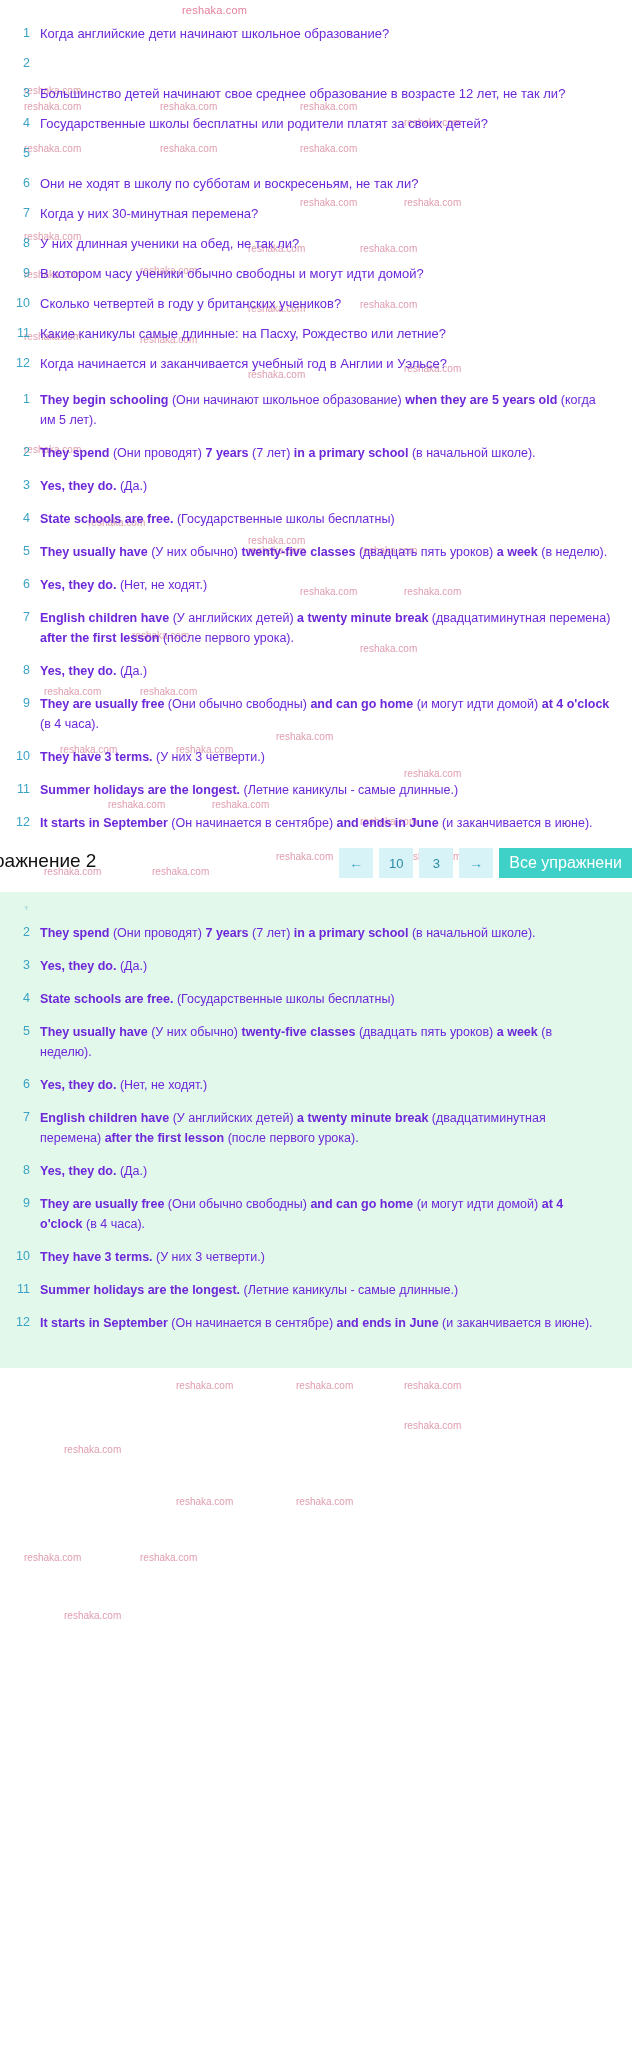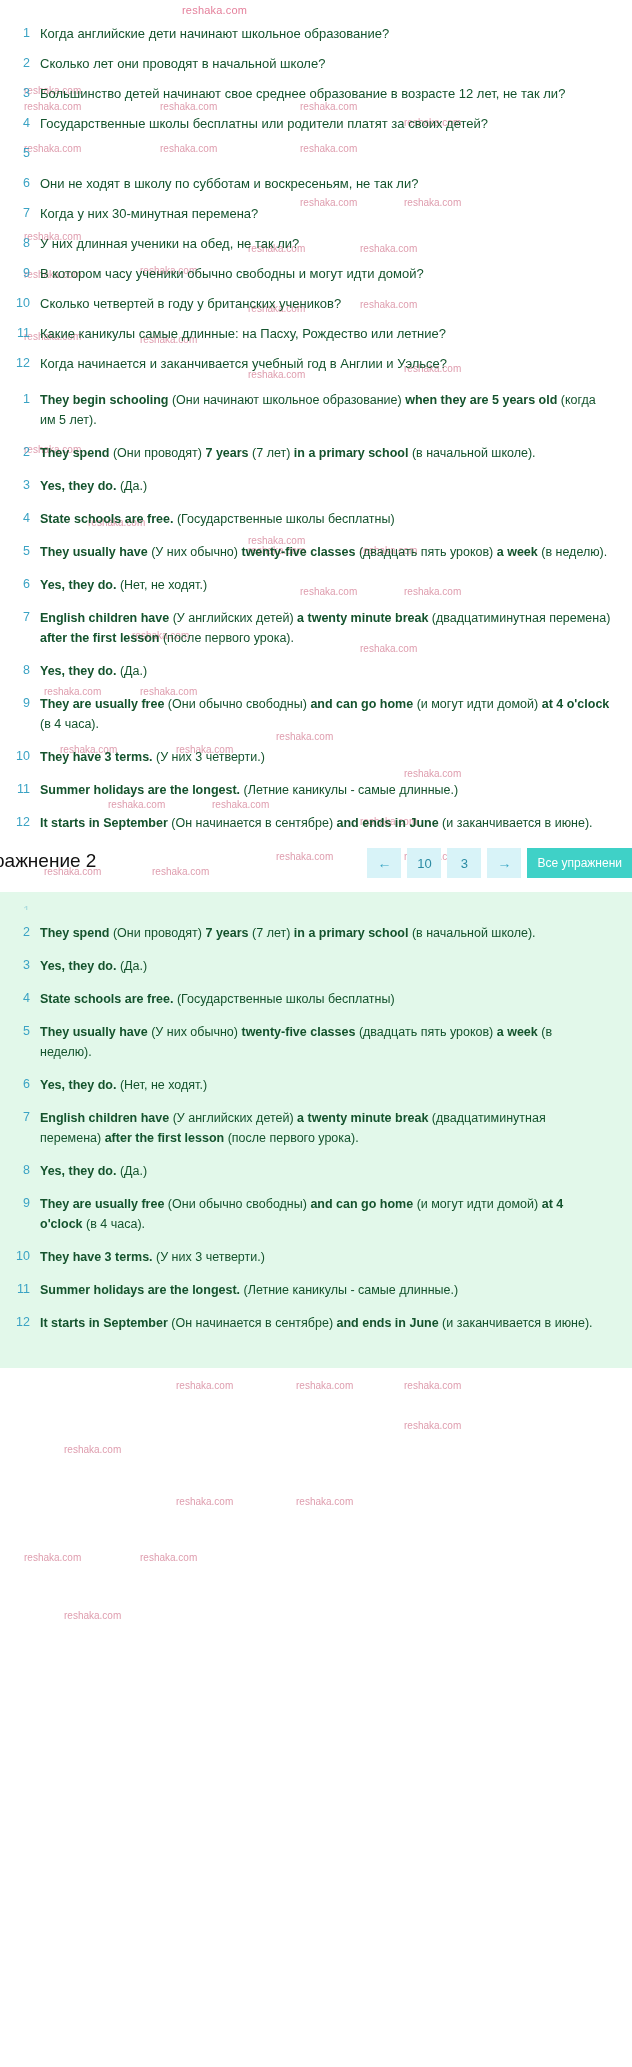--- a/index.html
+++ b/index.html
@@ -47,21 +47,21 @@
     text-align: right;
     padding-right: 10px;
     color: #3ba3c4;
     font-size: 12.5px;
     line-height: 19px;
     font-family: "Liberation Sans", sans-serif;
   }
   .txt {
     font-size: 13px;
     line-height: 19px;
-    color: #14532d;
+    color: #6d28d9;
     font-family: "Liberation Sans", sans-serif;
   }
 
   
   #questions-block { position: relative; padding-top: 24px; }
   #questions-block .item { margin-bottom: 11px; }
 
   
   #answers-block { position: relative; padding-top: 6px; }
   #answers-block .item { margin-bottom: 13px; }
@@ -108,21 +108,21 @@
   }
   .pg-arrow { color: #3aa6c4; font-size: 14px; }
   .pg-all {
     background: #3fd1c7;
     color: #ffffff;
     padding: 0 10px;
     height: 30px;
     display: flex;
     align-items: center;
     white-space: nowrap;
-    font-size: 12px;
+    font-size: 16px;
   }
 
   
   .green {
     position: relative;
     background: #e2f8ea;
     padding: 10px 18px 22px 0;
     margin-top: 2px;
   }
   .green .item { margin-bottom: 13px; }
@@ -211,21 +211,20 @@
       <div class="wm" style="left: 64px; top: 1610px;">reshaka.com</div>
     </div>
 
   <section id="questions-block">
       <div class="item">
         <div class="num">1</div>
         <div class="txt">Когда английские дети начинают школьное образование?</div>
       </div>
       <div class="item">
         <div class="num">2</div>
-        <div class="txt">Сколько лет они проводят в начальной школе?</div>
       </div>
       <div class="item">
         <div class="num">3</div>
         <div class="txt">Большинство детей начинают свое среднее образование в возрасте 12 лет, не так ли?</div>
       </div>
       <div class="item">
         <div class="num">4</div>
         <div class="txt">Государственные школы бесплатны или родители платят за своих детей?</div>
       </div>
       <div class="item">

